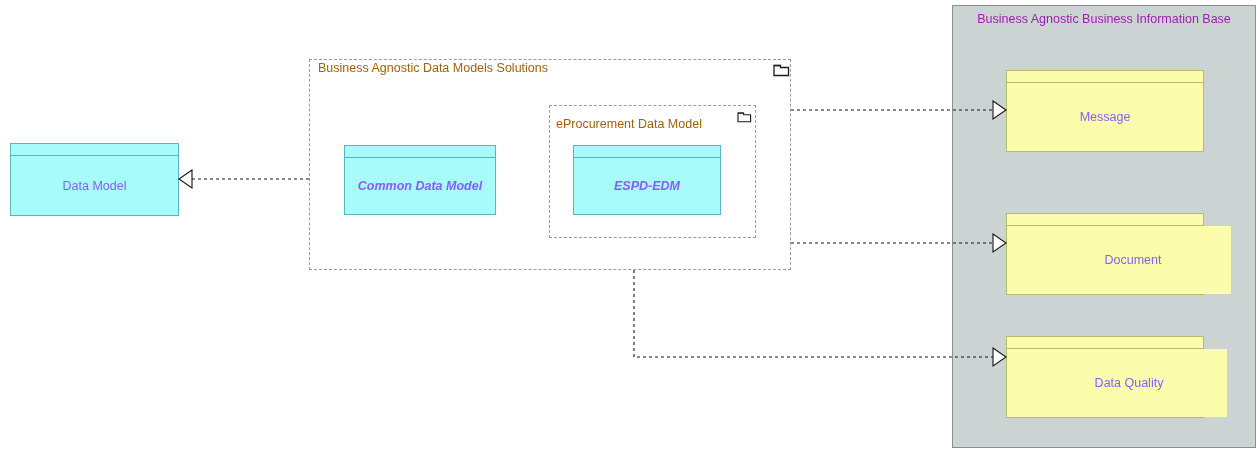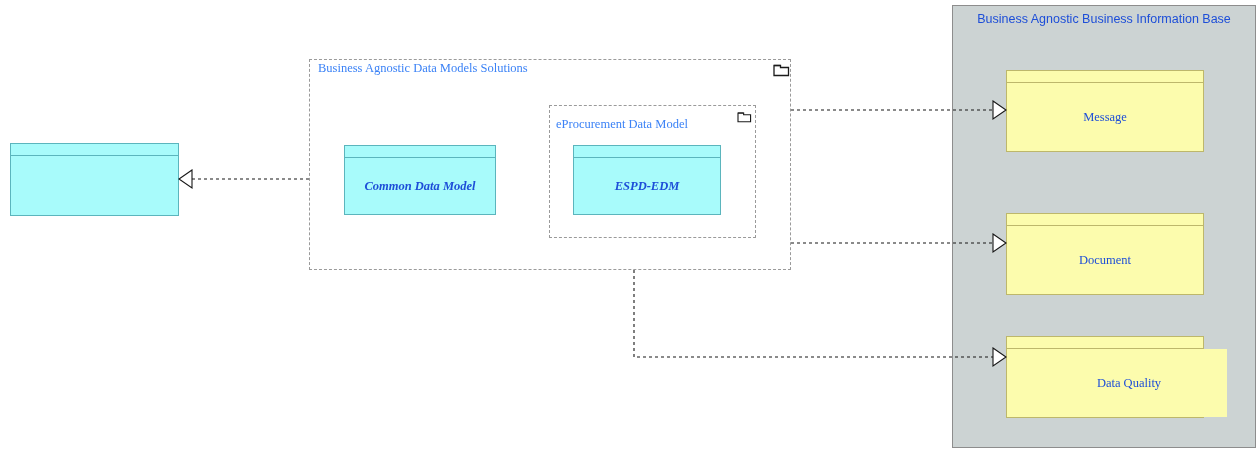--- a/index.html
+++ b/index.html
@@ -23,37 +23,36 @@
     border: 1px solid #8d8d8d;
     box-sizing: border-box;
   }
   .group-panel-title {
     position: absolute;
     top: 6px;
     left: 0;
     right: 0;
     text-align: center;
     font-size: 12.5px;
-    color: #1d4ed8;
+    color: #a21caf;
     white-space: nowrap;
   }
 
   
   .pkg {
     position: absolute;
     border: 1px dashed #9a9a9a;
     box-sizing: border-box;
     background: transparent;
   }
   .pkg-title {
     position: absolute;
     font-size: 12.5px;
-    color: #3b82f6;
+    color: #a16207;
     white-space: nowrap;
-    font-family: Liberation Serif, serif;
   }
   .pkg-icon {
     position: absolute;
   }
 
   
   .node {
     position: absolute;
     box-sizing: border-box;
     display: block;
@@ -66,24 +65,23 @@
   .node .node-body {
     box-sizing: border-box;
     width: 100%;
     display: flex;
     align-items: center;
     justify-content: center;
     text-align: center;
   }
   .node-label {
     font-size: 12.5px;
-    color: #1d4ed8;
+    color: #8b5cf6;
     white-space: nowrap;
     padding: 0 4px;
-    font-family: Liberation Serif, serif;
   }
 
   
   .node.cyan {
     border: 1px solid #5bb5bd;
     background: #a8fbfb;
   }
   .node.cyan .node-head {
     border-bottom: 1px solid #5bb5bd;
     background: #a8fbfb;
@@ -153,20 +151,23 @@
   <div class="pkg-title" style="left:556px; top:117px;">eProcurement Data Model</div>
   <div class="pkg-icon" style="left:737px; top:109px;">
     <svg width="15" height="13" viewBox="0 0 17 15">
       <path d="M1 3.5 L1 13.5 L15.5 13.5 L15.5 5.5 L7.5 5.5 L7.5 3.5 Z" fill="none" stroke="#1b1b1b" stroke-width="1.3"></path>
       <path d="M1 3.5 L7.5 3.5" fill="none" stroke="#1b1b1b" stroke-width="1.3"></path>
     </svg>
   </div>
 
   <div class="node cyan" style="left:10px; top:143px; width:169px; height:73px;">
     <div class="node-head"></div>
+    <div class="node-body" style="height:59px;">
+      <span class="node-label">Data Model</span>
+    </div>
   </div>
 
   <div class="node cyan" style="left:344px; top:145px; width:152px; height:70px;">
     <div class="node-head"></div>
     <div class="node-body" style="height:56px;">
       <span class="node-label emphasis">Common Data Model</span>
     </div>
   </div>
 
   <div class="node cyan" style="left:573px; top:145px; width:148px; height:70px;">
@@ -178,21 +179,21 @@
 
   <div class="node yellow" style="left:1006px; top:70px; width:198px; height:82px;">
     <div class="node-head"></div>
     <div class="node-body" style="height:68px;">
       <span class="node-label">Message</span>
     </div>
   </div>
 
   <div class="node yellow" style="left:1006px; top:213px; width:198px; height:82px;">
     <div class="node-head"></div>
-    <div class="node-body" style="height:68px;">
+    <div class="node-body" style="height:68px;margin-left:28px;">
       <span class="node-label">Document</span>
     </div>
   </div>
 
   <div class="node yellow" style="left:1006px; top:336px; width:198px; height:82px;">
     <div class="node-head"></div>
     <div class="node-body" style="height:68px;margin-left:24px;">
       <span class="node-label">Data Quality</span>
     </div>
   </div>

